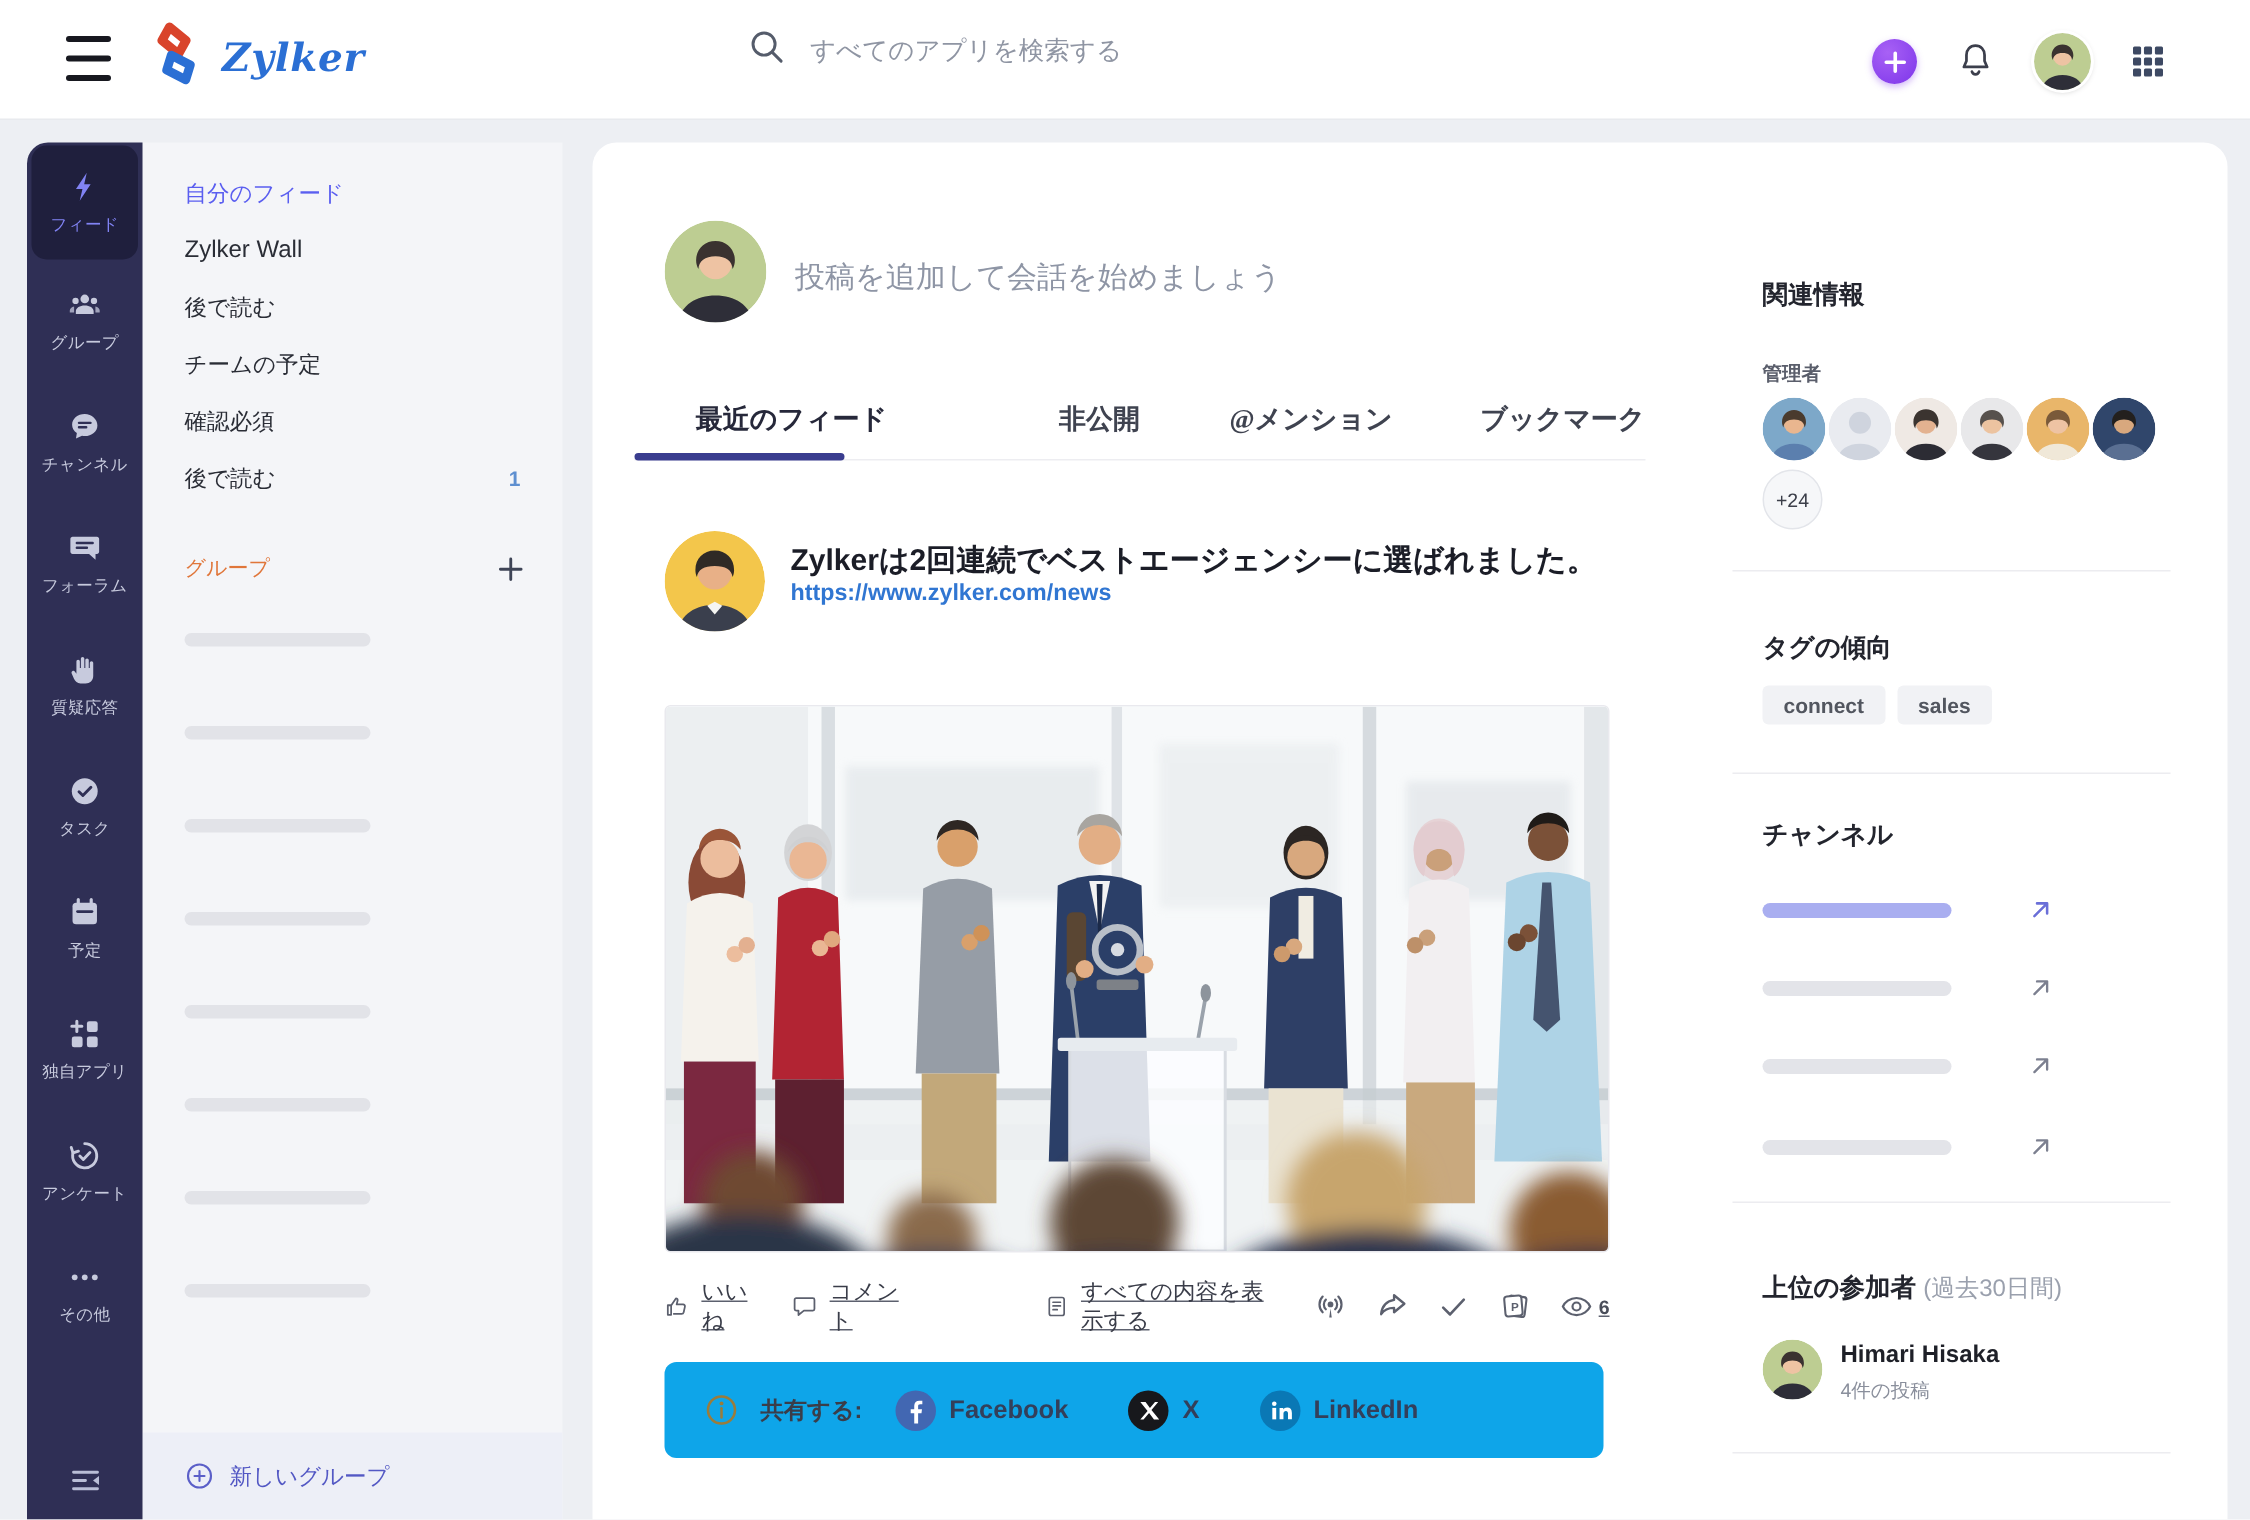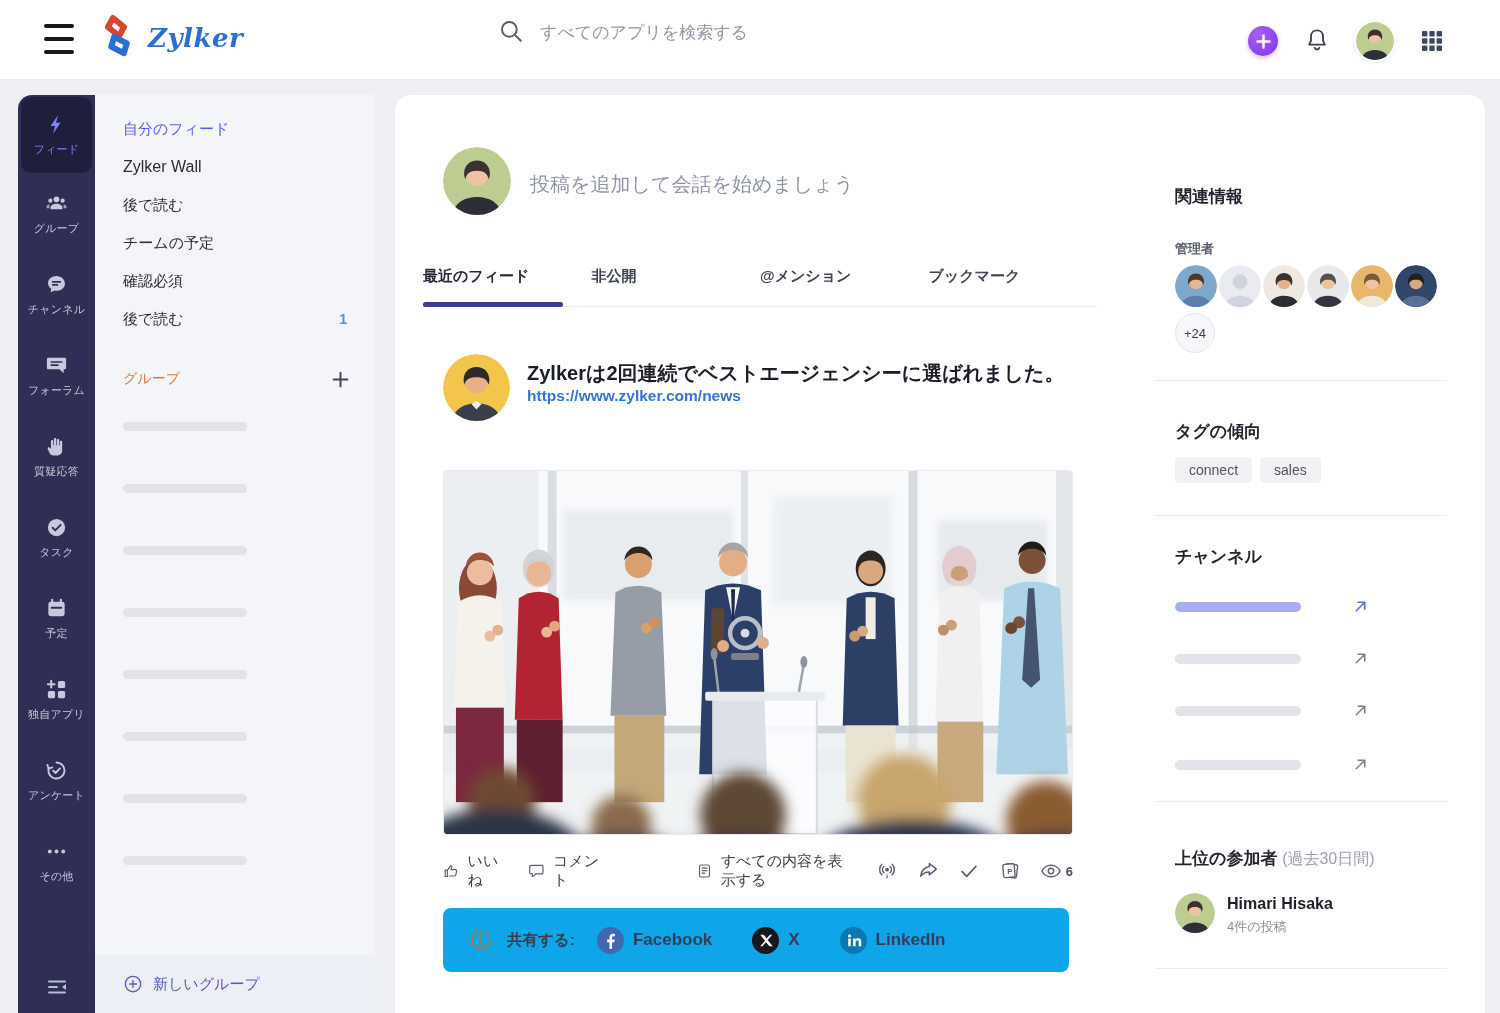--- a/index.html
+++ b/index.html
@@ -43,32 +43,32 @@
   .skel-list { padding:26px 0 0 28px; }
   .skel { width:124px; height:9px; border-radius:5px; background:#e2e3e8; margin-bottom:53px; }
   .side-footer { position:absolute; left:0; bottom:0; width:280px; height:58px; background:#ecEEf7; background:#edeff7; display:flex; align-items:center; gap:10px; padding:0 28px; cursor:pointer; }
   .side-footer .nf-label { color:#5358c4; font-size:15px; }
 
   
   .card { position:absolute; left:395px; top:95px; width:1090px; height:918px; background:#fff; border-radius:16px 16px 0 0; z-index:2; }
   .composer-avatar { position:absolute; left:48px; top:52px; width:68px; height:68px; }
   .composer-text { position:absolute; left:135px; top:76px; font-size:20px; color:#8e95a5; cursor:text; }
   .tabs { position:absolute; left:28px; top:160px; width:674px; height:52px; display:flex; }
-  .tab { flex:1 1 0; text-align:left; font-size:15px; font-weight:bold; color:#3f4350; padding-top:12px; cursor:pointer; }
+  .tab { flex:1 1 0; text-align:right; font-size:18px; font-weight:bold; color:#3f4350; padding-top:12px; cursor:pointer;font-family:Liberation Serif, serif; }
   .tab.active { color:#26283a; }
   .tabs-divider { position:absolute; left:28px; top:211px; width:674px; height:1px; background:#ededf1; }
   .tab-underline { position:absolute; left:28px; top:207px; width:140px; height:5px; border-radius:3px; background:#3a3d8f; }
 
   .post-avatar { position:absolute; left:48px; top:259px; width:67px; height:67px; }
   .post-text { position:absolute; left:132px; top:265px; font-size:20px; font-weight:bold; color:#1b1d27; }
   .post-link { position:absolute; left:132px; top:292px; font-size:15.5px; font-weight:bold; color:#3076d2; text-decoration:none; cursor:pointer; }
   .post-photo { position:absolute; left:48px; top:375px; width:630px; height:365px; border:1px solid #e9e9ee; border-radius:4px; overflow:hidden; cursor:pointer; }
   .post-photo svg { display:block; width:100%; height:100%; }
 
-  .actions { position:absolute; left:48px; top:760px; width:630px; height:32px; display:flex; color:#5c606e; }
+  .actions { position:absolute; left:48px; top:760px; width:630px; height:32px; display:flex; color:#5c606e;text-decoration:underline; }
   .action { display:flex; align-items:center; gap:8px; cursor:pointer; margin-right:26px; }
   .action .a-label { font-size:15px; color:#3a3d49; }
   .action svg { width:22px; height:22px; }
   .actions .right-group { margin-left:auto; display:flex; align-items:center; gap:19px; }
   .right-group .a-ic { cursor:pointer; display:flex; align-items:center; gap:4px; }
   .right-group svg { width:22px; height:22px; }
   .view-count { font-size:13px; color:#4a4e5a; font-weight:bold; }
 
   .sharebar { position:absolute; left:48px; top:813px; width:626px; height:64px; background:#0ea5e9; border-radius:8px; display:flex; align-items:center; padding:0 26px; }
   .sharebar .info-ic { color:#9a7c3c; display:flex; margin-right:14px; }
@@ -81,21 +81,21 @@
   
   .rpanel { position:absolute; left:760px; top:0; width:300px; height:918px; }
   .rp-title { font-size:17px; font-weight:bold; color:#23252e; }
   .rp-divider { position:absolute; left:0; width:292px; height:1px; background:#ececf0; }
   .rp-related { position:absolute; left:20px; top:90px; }
   .rp-admins-label { position:absolute; left:20px; top:145px; font-size:13px; font-weight:bold; color:#5a5e6b; }
   .admin-row { position:absolute; left:20px; top:170px; display:flex; }
   .admin-row .avatar { width:42px; height:42px; box-shadow:0 0 0 2px #fff; margin-right:2px; }
   .more-chip { position:absolute; left:20px; top:218px; width:40px; height:40px; border-radius:50%; background:#f6f7f9; border:1px solid #e3e5ea; display:flex; align-items:center; justify-content:center; font-size:13px; color:#3c3f4a; cursor:pointer; }
   .rp-tags-title { position:absolute; left:20px; top:325px; }
-  .tag-chips { position:absolute; left:20px; top:362px; display:flex; gap:8px; }
+  .tag-chips { position:absolute; left:20px; top:362px; display:flex; gap:8px;font-weight:bold; }
   .tag-chip { background:#f1f2f5; color:#52565f; font-size:14px; padding:5px 14px; border-radius:4px; cursor:pointer; }
   .rp-links-title { position:absolute; left:20px; top:450px; }
   .link-row { position:absolute; left:20px; display:flex; align-items:center; width:250px; }
   .link-skel { width:126px; height:10px; border-radius:5px; background:#e3e4e9; }
   .link-row .l-arrow { margin-left:auto; margin-right:56px; color:#7c8090; cursor:pointer; display:flex; }
   .link-row.hl .link-skel { background:#a9aef0; }
   .link-row.hl .l-arrow { color:#6a6fd8; }
   .rp-part-title { position:absolute; left:20px; top:752px; }
   .rp-part-title .period { font-weight:normal; color:#9aa0ad; font-size:16px; }
   .participant { position:absolute; left:20px; top:798px; display:flex; align-items:flex-start; gap:12px; }

